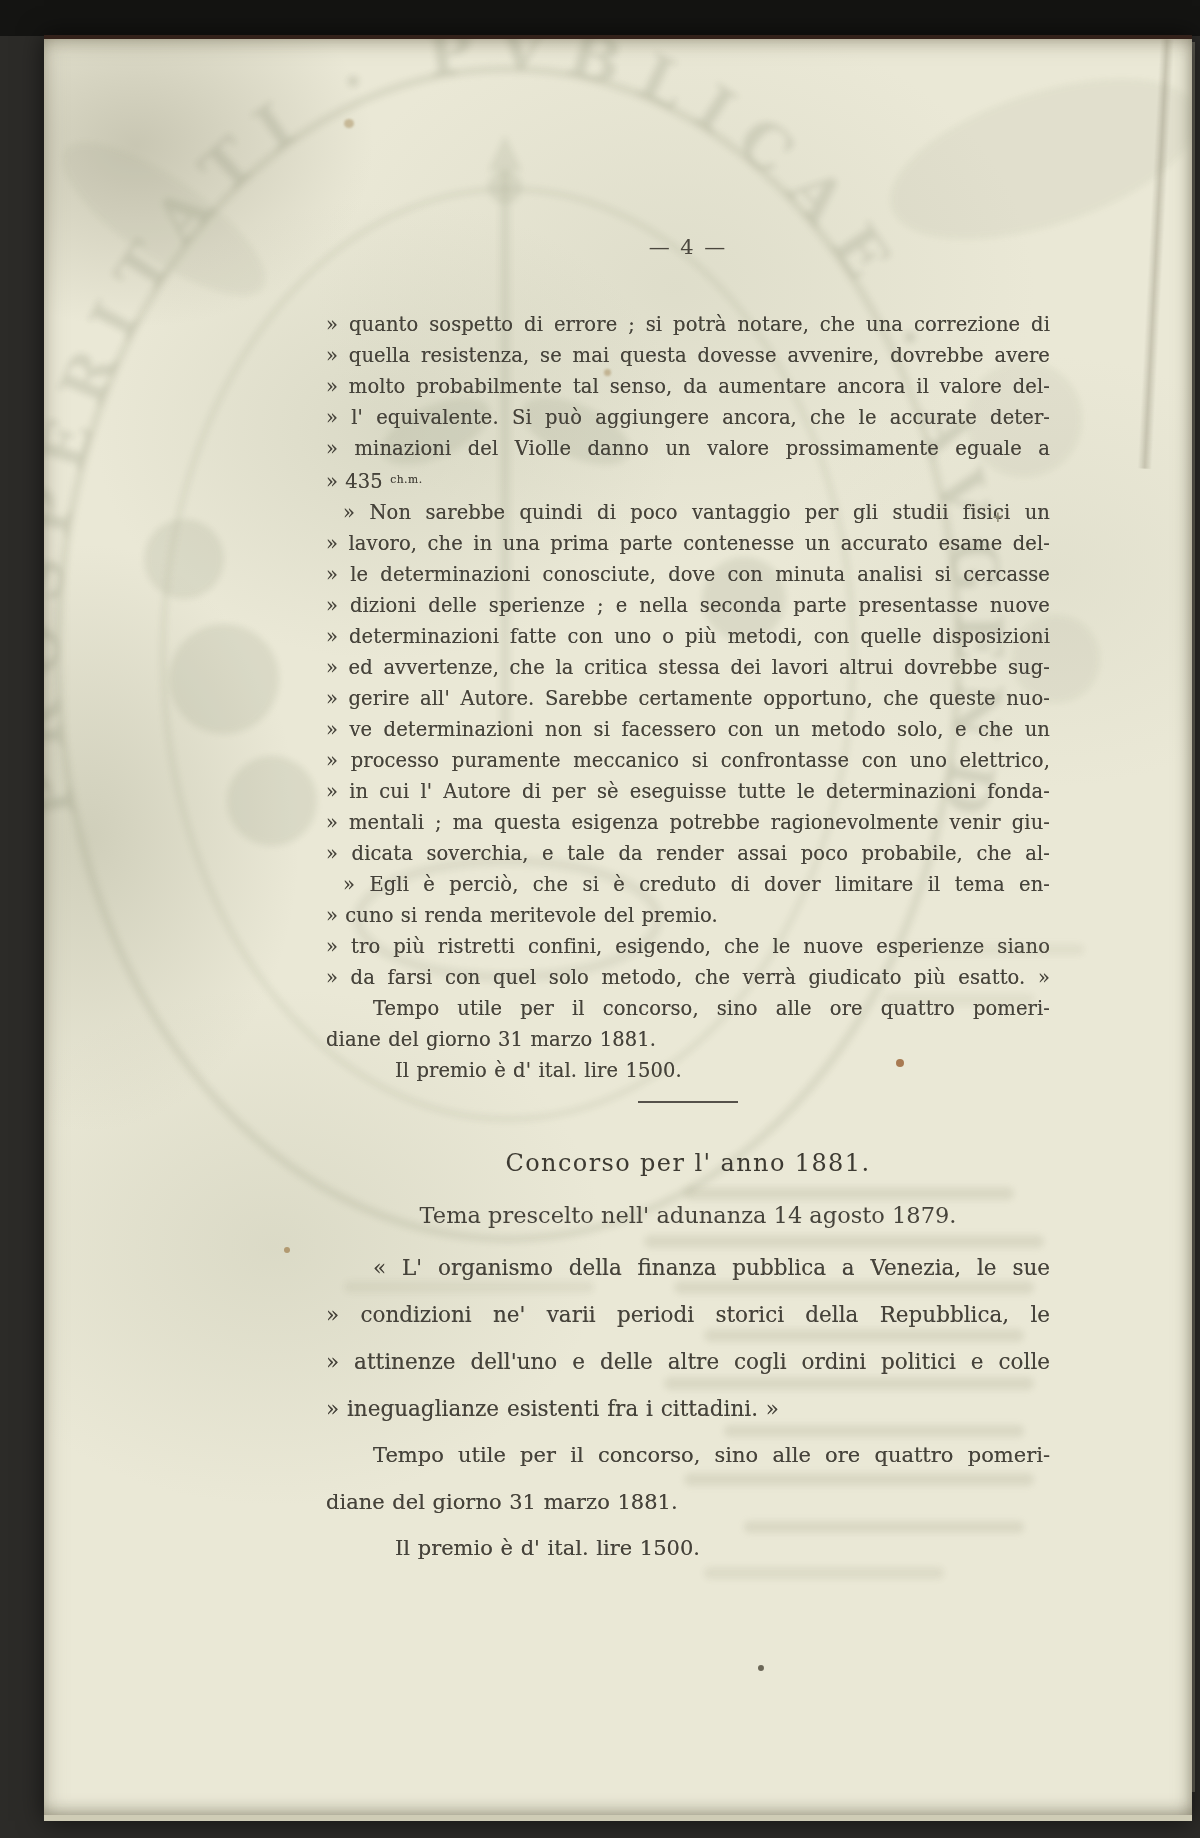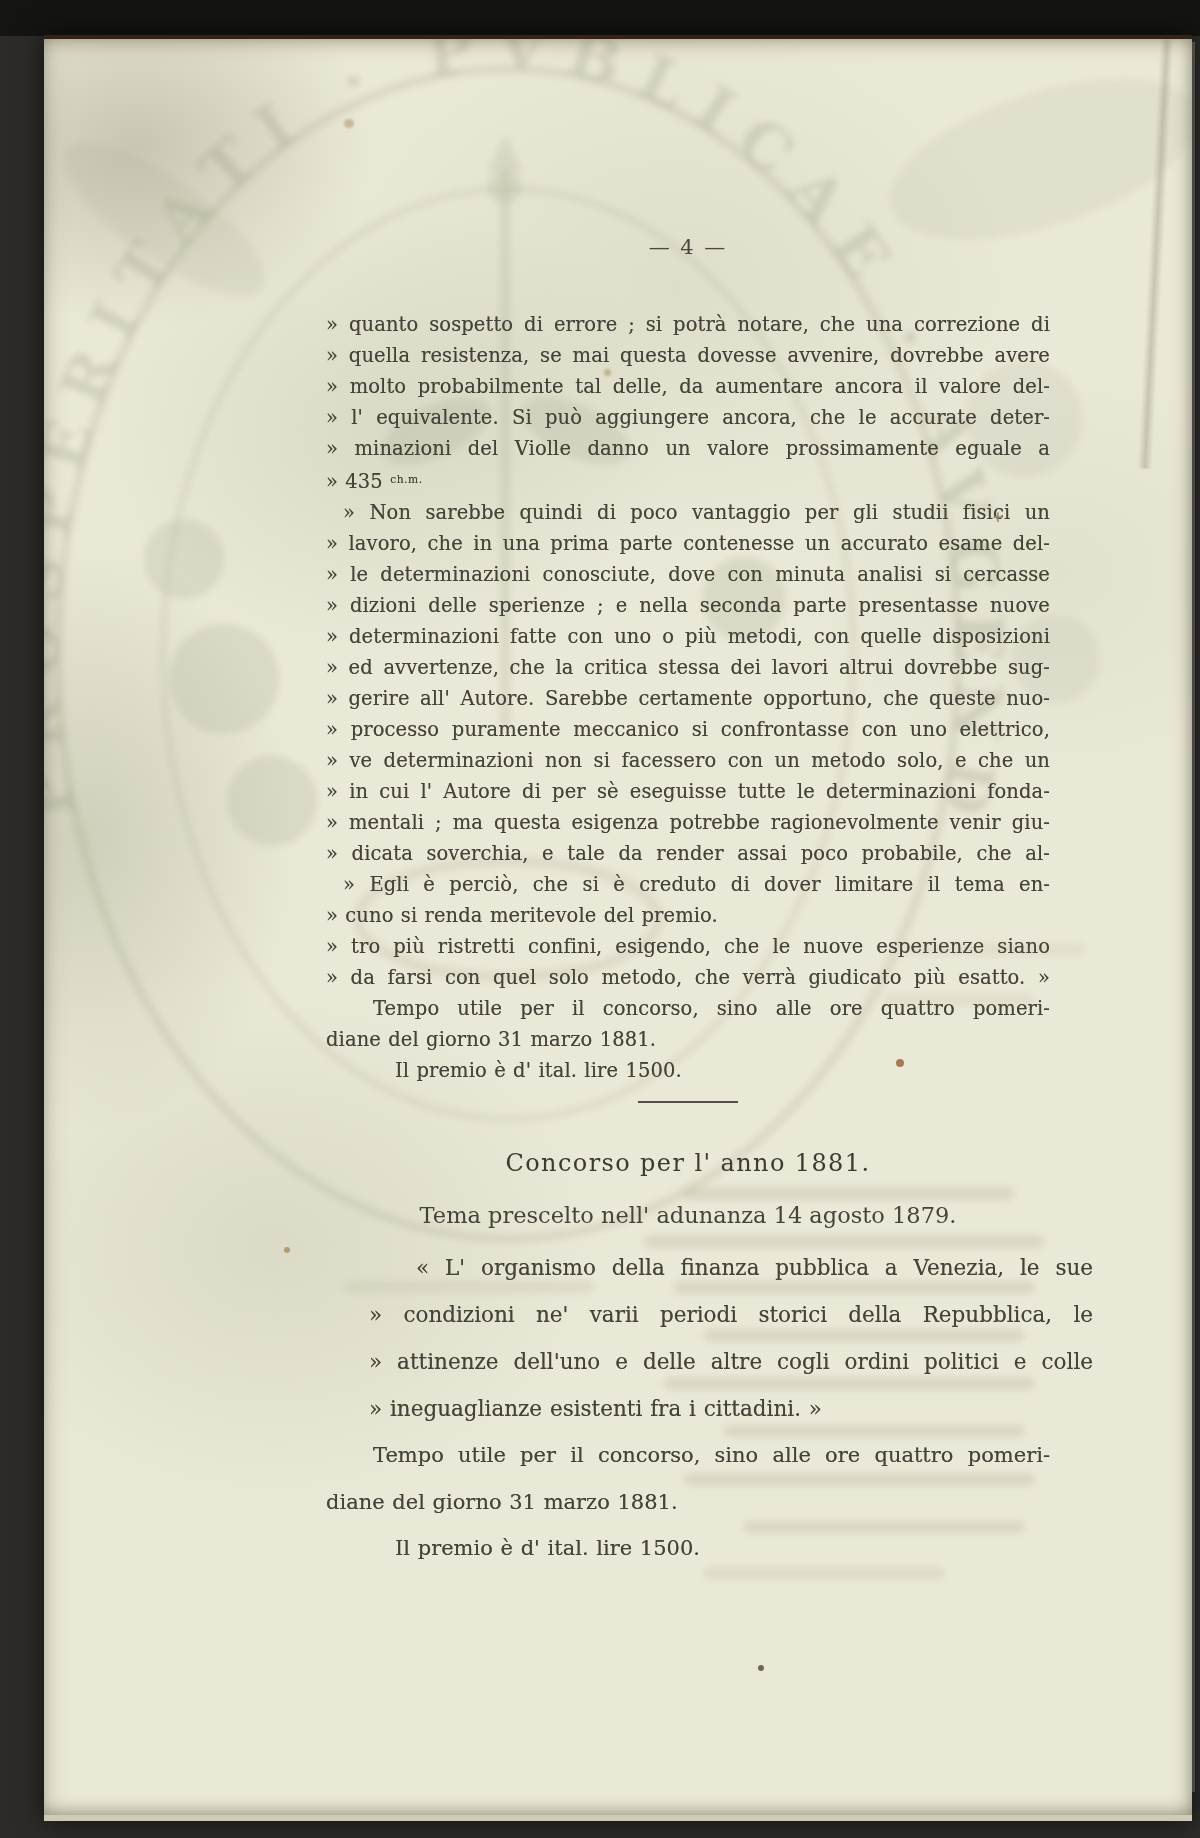--- a/index.html
+++ b/index.html
@@ -30,21 +30,21 @@
     border-bottom:6px solid #cfccb6;
   }
   .wm{position:absolute;left:0;top:0;pointer-events:none;}
   .pageno{
     position:absolute;left:282px;top:196px;width:724px;text-align:center;
     font-size:21px;color:#4b473e;letter-spacing:2px;
   }
   .block{position:absolute;left:282px;width:724px;color:#45423a;
     text-shadow:0 0 .4px rgba(60,55,45,.55);}
   #main-block{top:230px;font-size:19.5px;line-height:31px;letter-spacing:.1px;margin-top:40px;}
-  #quote-block{top:1205px;font-size:21.5px;line-height:47px;margin-left:43px;}
+  #quote-block{top:1205px;font-size:21.5px;line-height:47px;}
   #closing-block{top:1393px;font-size:21px;line-height:46.5px;}
   .line{text-align:justify;text-align-last:justify;word-spacing:1px;}
   .line.nj{text-align-last:left;}
   .line.ind1{padding-left:17px;}
   .line.ind2{padding-left:47px;}
   .line.ind3{padding-left:69px;}
   sup{font-size:.55em;vertical-align:.5em;letter-spacing:.5px;}
   .divider{position:absolute;left:594px;top:1062px;width:100px;height:2px;background:#55514a;}
   .heading{
     position:absolute;left:282px;top:1110px;width:724px;text-align:center;
@@ -106,33 +106,33 @@
     </defs>
   </svg>
 
   <div class="crease"></div>
 
   <div class="pageno">— 4 —</div>
 
   <div id="main-block" class="block">
       <div class="line">» quanto sospetto di errore ; si potrà notare, che una correzione di</div>
       <div class="line">» quella resistenza, se mai questa dovesse avvenire, dovrebbe avere</div>
-      <div class="line">» molto probabilmente tal delle, da aumentare ancora il valore del-</div>
+      <div class="line">» molto probabilmente tal senso, da aumentare ancora il valore del-</div>
       <div class="line">» l' equivalente. Si può aggiungere ancora, che le accurate deter-</div>
       <div class="line">» minazioni del Violle danno un valore prossimamente eguale a</div>
       <div class="line nj">» 435 <sup>ch.m.</sup></div>
       <div class="line ind1">» Non sarebbe quindi di poco vantaggio per gli studii fisici un</div>
       <div class="line">» lavoro, che in una prima parte contenesse un accurato esame del-</div>
       <div class="line">» le determinazioni conosciute, dove con minuta analisi si cercasse</div>
       <div class="line">» dizioni delle sperienze ; e nella seconda parte presentasse nuove</div>
       <div class="line">» determinazioni fatte con uno o più metodi, con quelle disposizioni</div>
       <div class="line">» ed avvertenze, che la critica stessa dei lavori altrui dovrebbe sug-</div>
       <div class="line">» gerire all' Autore. Sarebbe certamente opportuno, che queste nuo-</div>
+      <div class="line">» ve determinazioni non si facessero con un metodo solo, e che un</div>
       <div class="line">» processo puramente meccanico si confrontasse con uno elettrico,</div>
-      <div class="line">» ve determinazioni non si facessero con un metodo solo, e che un</div>
       <div class="line">» in cui l' Autore di per sè eseguisse tutte le determinazioni fonda-</div>
       <div class="line">» mentali ; ma questa esigenza potrebbe ragionevolmente venir giu-</div>
       <div class="line">» dicata soverchia, e tale da render assai poco probabile, che al-</div>
       <div class="line ind1">» Egli è perciò, che si è creduto di dover limitare il tema en-</div>
       <div class="line nj">» cuno si renda meritevole del premio.</div>
       <div class="line">» tro più ristretti confini, esigendo, che le nuove esperienze siano</div>
       <div class="line">» da farsi con quel solo metodo, che verrà giudicato più esatto. »</div>
       <div class="line ind2">Tempo utile per il concorso, sino alle ore quattro pomeri-</div>
       <div class="line nj">diane del giorno 31 marzo 1881.</div>
       <div class="line nj ind3">Il premio è d' ital. lire 1500.</div>

